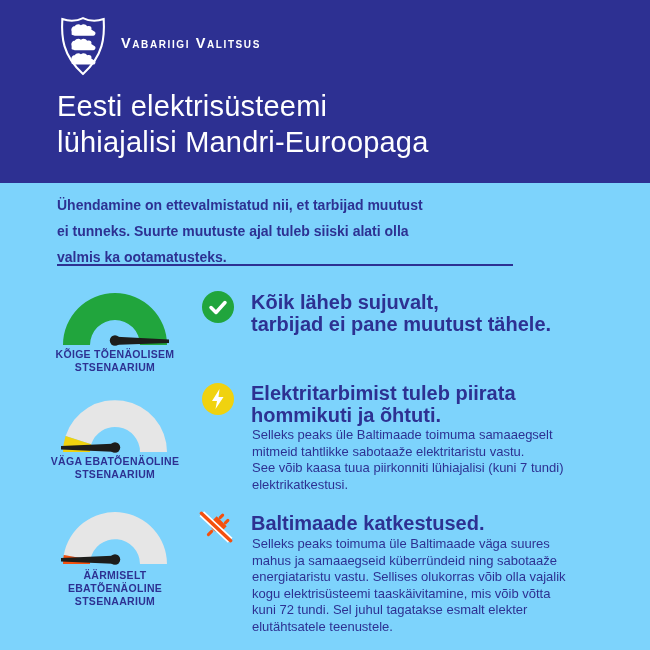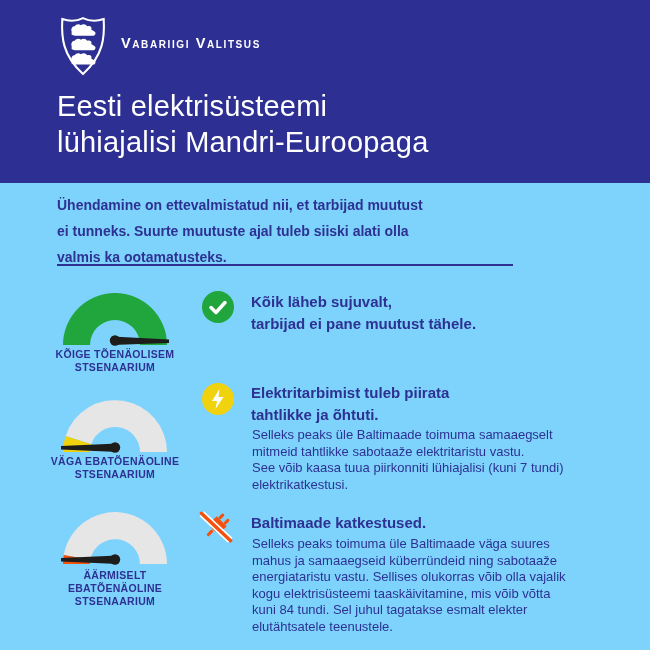--- a/index.html
+++ b/index.html
@@ -14,21 +14,21 @@
   .intro{position:absolute;left:57px;top:192px;color:var(--text_blue,#2d3192);font-size:14px;
          font-weight:700;line-height:26px;white-space:pre-line;}
   .divider{position:absolute;left:57px;top:264px;width:456px;height:2px;
            background:var(--text_blue,#2d3192);}
   .gauge{position:absolute;left:57px;width:116px;height:62px;}
   .gauge-label{position:absolute;left:25px;width:180px;text-align:center;
                color:var(--text_blue,#2d3192);font-size:10.5px;font-weight:700;
                line-height:13px;letter-spacing:0.3px;white-space:pre-line;}
   .s-icon{position:absolute;left:202px;width:32px;height:32px;}
   .s-icon.plug{left:199px;width:34px;height:34px;}
-  .s-heading{position:absolute;left:251px;color:var(--text_blue,#2d3192);font-size:15px;
+  .s-heading{position:absolute;left:251px;color:var(--text_blue,#2d3192);font-size:20px;
              font-weight:700;line-height:22px;white-space:pre-line;}
   .s-body{position:absolute;left:252px;width:372px;color:var(--text_blue,#2d3192);
           font-size:13px;line-height:16.5px;white-space:pre-line;}
 </style>
 </head>
 <body>
 
 <div class="canvas">
 
   <div class="header">
@@ -73,21 +73,21 @@
     <path d="M 61 47.5 L 4 50 L 4 53.5 L 61 56 Z" fill="#1d1d1b"></path>
     <circle cx="58" cy="51.5" r="5.2" fill="#1d1d1b"></circle>
   </svg>
   <div class="gauge-label" style="top:455px">VÄGA EBATÕENÄOLINE
 STSENAARIUM</div>
   <svg class="s-icon" style="top:383px" viewBox="0 0 32 32">
     <circle cx="16" cy="16" r="16" fill="#f0d20f"></circle>
     <polygon points="17.5,6 10,18 15,18 13.5,26 21.5,14 16.5,14" fill="#ffffff"></polygon>
   </svg>
   <div class="s-heading" style="top:382px">Elektritarbimist tuleb piirata
-tahtlikke ja õhtuti.</div>
+hommikuti ja õhtuti.</div>
   <div class="s-body" style="top:427px">Selleks peaks üle Baltimaade toimuma samaaegselt
 mitmeid tahtlikke sabotaaže elektritaristu vastu.
 See võib kaasa tuua piirkonniti lühiajalisi (kuni 7 tundi)
 elektrikatkestusi.</div>
 
   <svg class="gauge" style="top:508px" viewBox="0 0 116 62">
     <path d="M 6.8 47 A 52 52 0 0 1 110 56 L 83 56 A 25 25 0 0 0 33.4 51.7 Z" fill="#e6e6e6"></path>
     <path d="M 6 56 A 52 52 0 0 1 6.8 47 L 33.4 51.7 A 25 25 0 0 0 33 56 Z" fill="#f4500e"></path>
     <path d="M 61 47.5 L 4 50 L 4 53.5 L 61 56 Z" fill="#1d1d1b"></path>
     <circle cx="58" cy="51.5" r="5.2" fill="#1d1d1b"></circle>
@@ -103,16 +103,16 @@
       <rect x="16.4" y="23" width="3.2" height="8" rx="1.6"></rect>
     </g>
     <line x1="3" y1="4" x2="33" y2="32" stroke="#ffffff" stroke-width="7"></line>
     <line x1="2.5" y1="3.5" x2="33.5" y2="32.5" stroke-width="3.6" stroke-linecap="round" stroke="#f4500e"></line>
   </svg>
   <div class="s-heading" style="top:512px">Baltimaade katkestused.</div>
   <div class="s-body" style="top:536px">Selleks peaks toimuma üle Baltimaade väga suures
 mahus ja samaaegseid küberründeid ning sabotaaže
 energiataristu vastu. Sellises olukorras võib olla vajalik
 kogu elektrisüsteemi taaskäivitamine, mis võib võtta
-kuni 84 tundi. Sel juhul tagatakse esmalt elekter
+kuni 72 tundi. Sel juhul tagatakse esmalt elekter
 elutähtsatele teenustele.</div>
 
 </div>
 
 </body></html>

